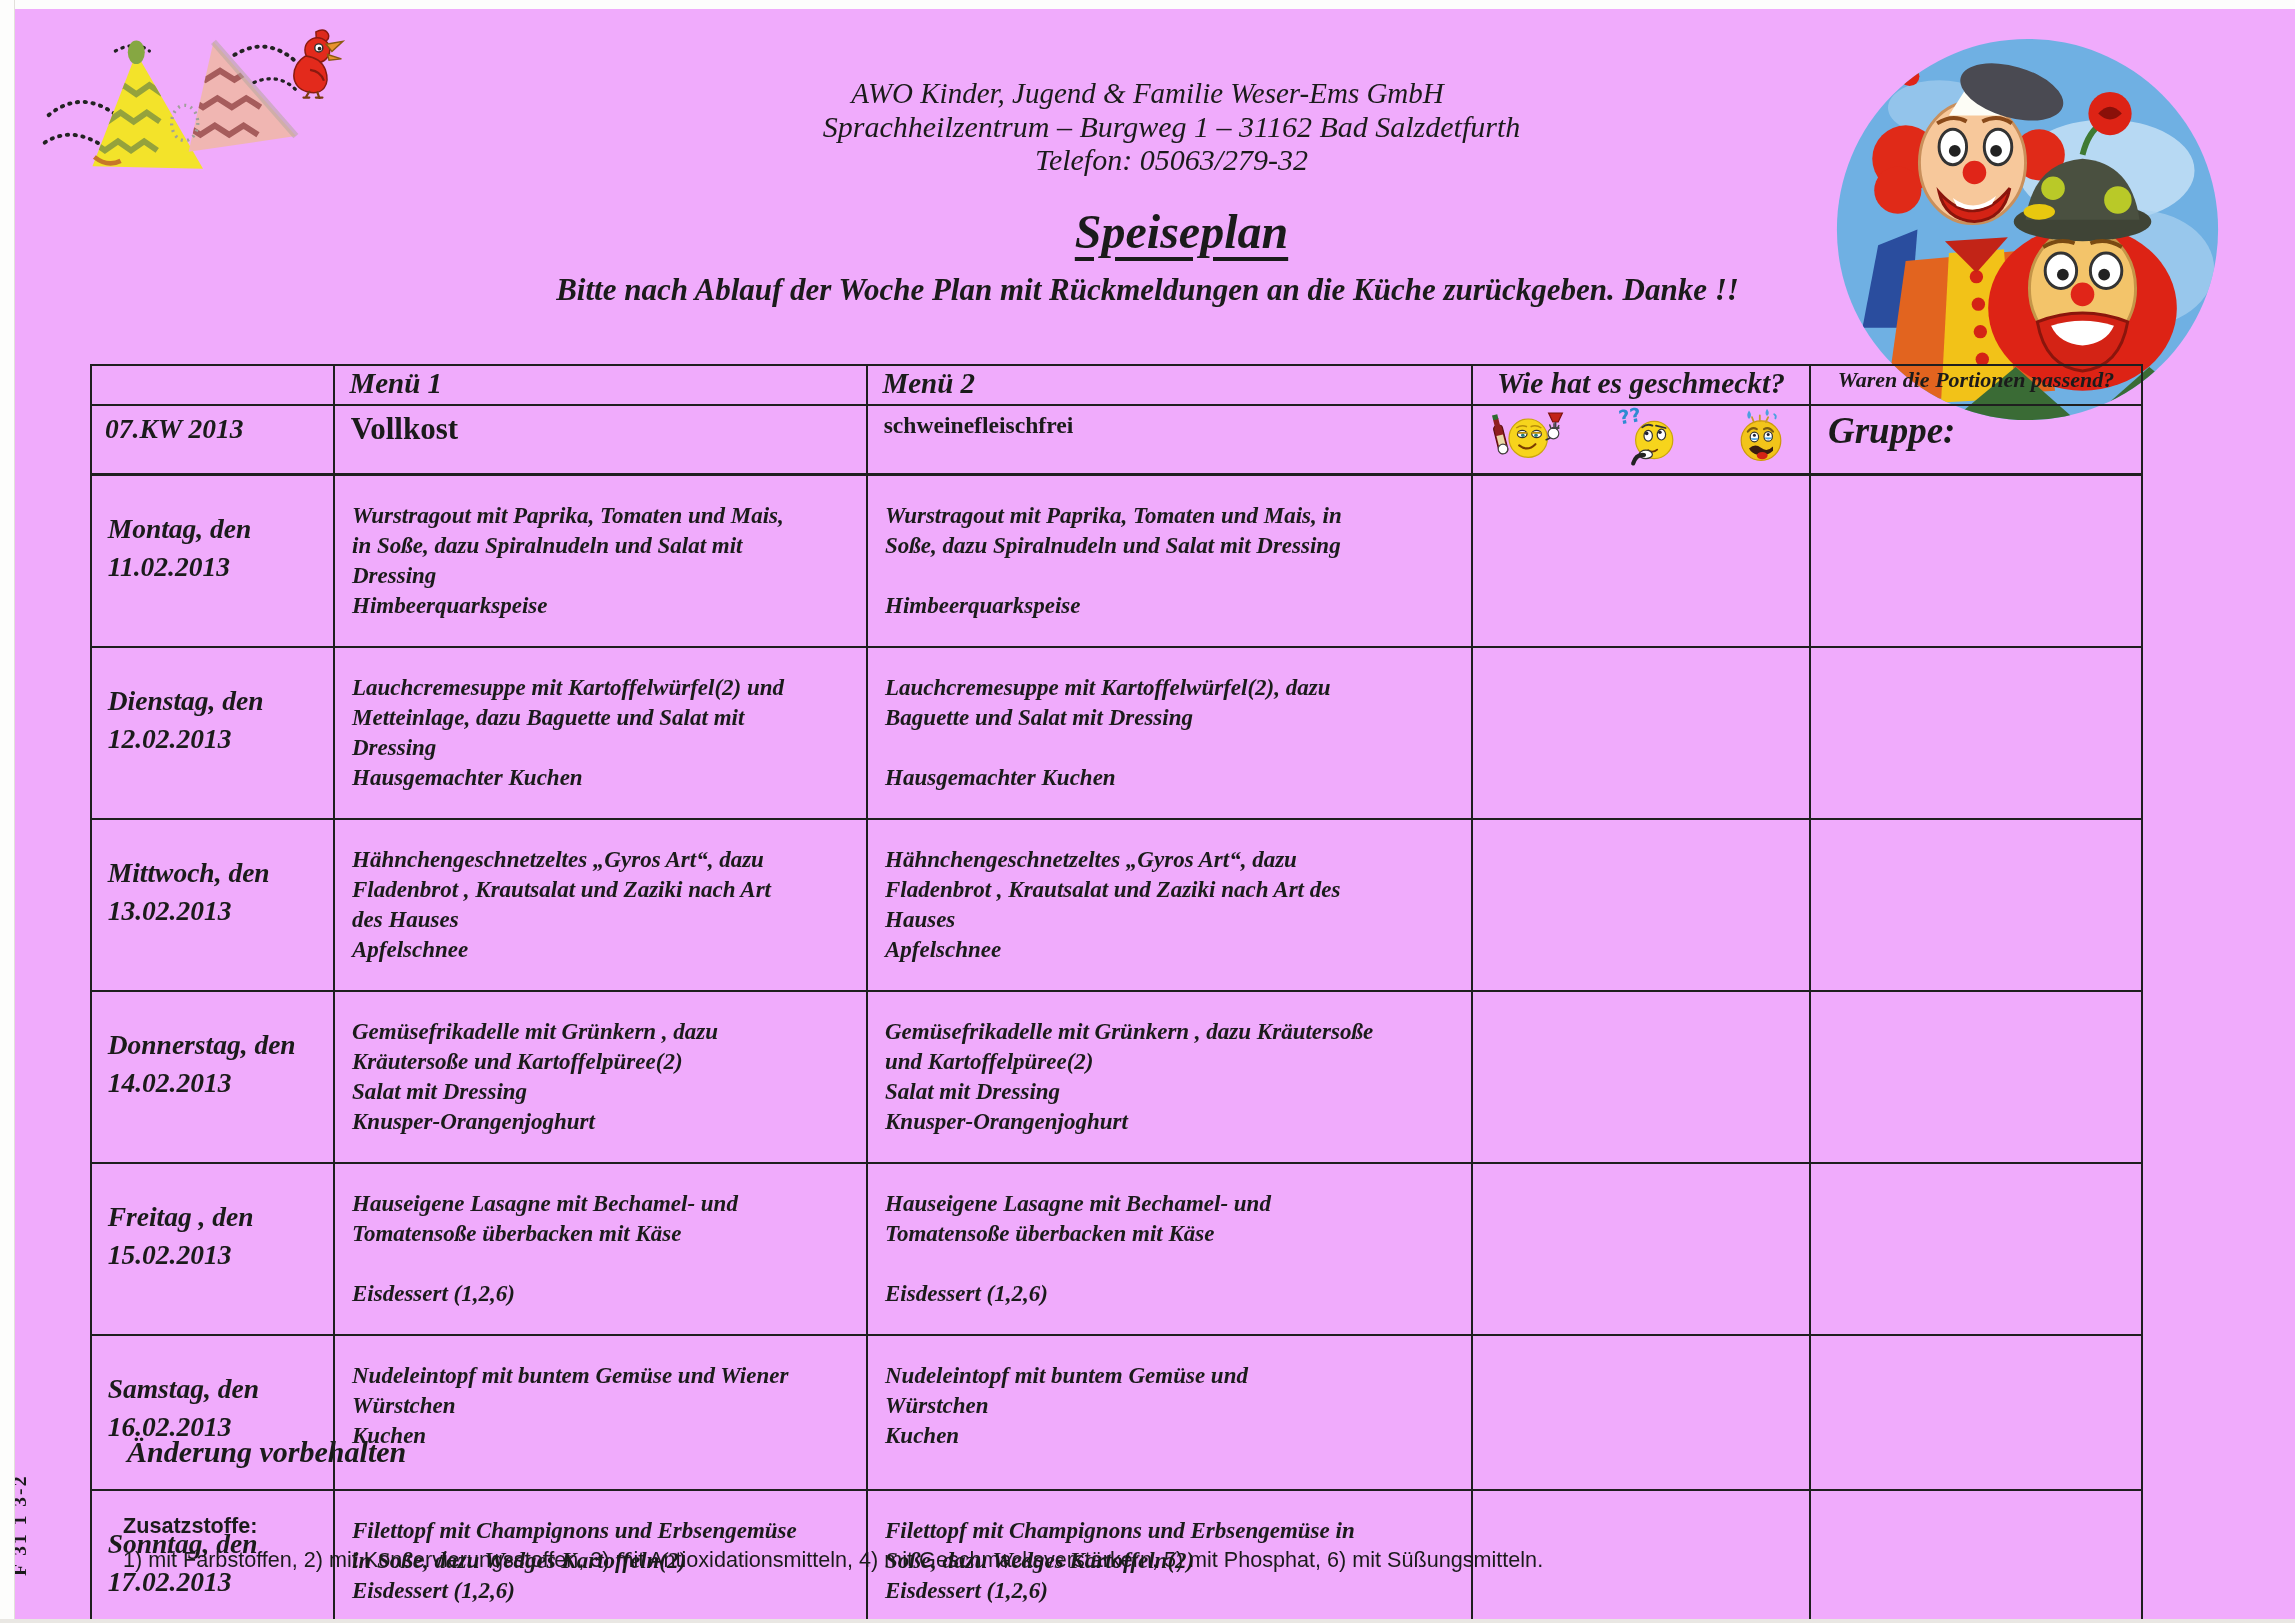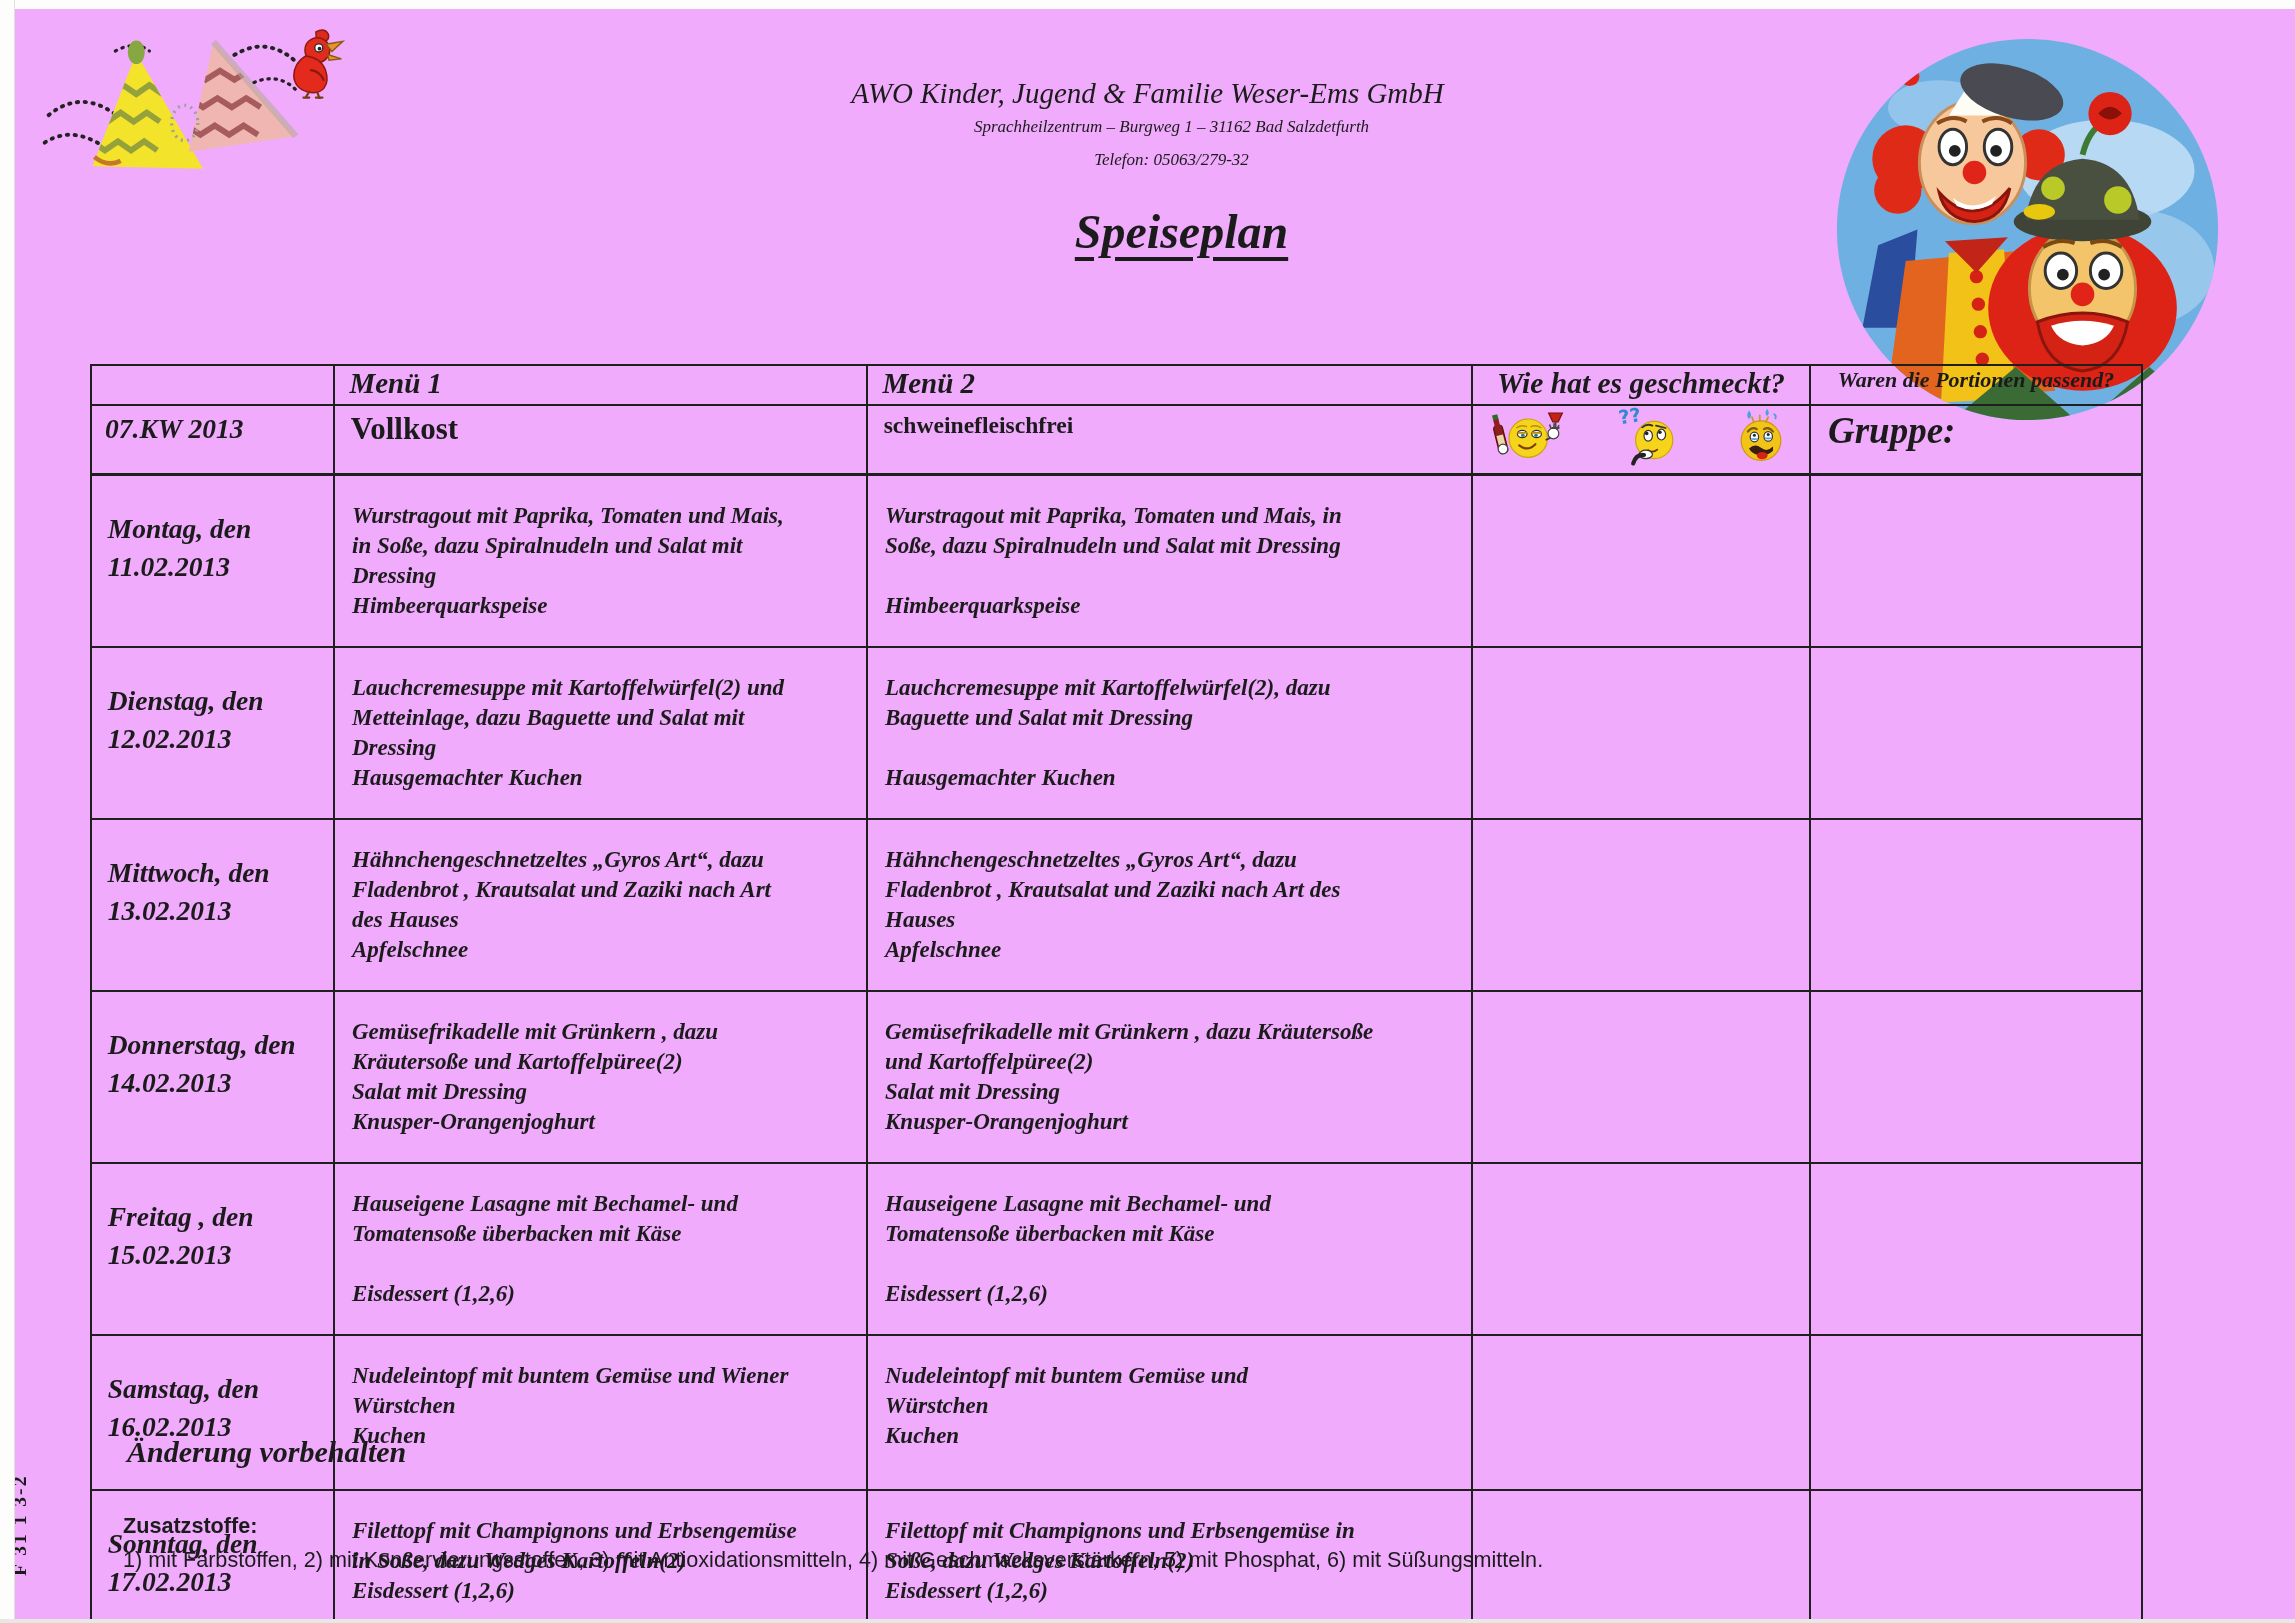--- a/index.html
+++ b/index.html
@@ -9,21 +9,21 @@
   .edge-left{position:absolute;left:0;top:0;bottom:0;width:14.4px;background:#fdfdfc;border-right:1.3px solid #e2e0da;z-index:5;}
   .edge-bottom{position:absolute;left:0;right:0;bottom:0;height:3.9px;background:#e9e7e3;z-index:5;}
 
   .deco{position:absolute;z-index:1;}
   .hats{left:38px;top:17px;width:262px;height:157px;}
   .bird{left:275px;top:26px;width:73px;height:73px;}
   .clowns{left:1831px;top:33px;width:393px;height:393px;}
 
   .org{position:absolute;left:0;top:76px;width:100%;text-align:center;font-style:italic;z-index:2;}
   .org-line1{font-size:29px;line-height:34px;}
-  .org-line2,.org-line3{font-size:17px;line-height:33px;margin-left:48px;}
+  .org-line2,.org-line3{font-size:30px;line-height:33px;margin-left:48px;}
 
   .title{position:absolute;left:0;top:204px;width:100%;text-align:center;z-index:2;
          font-size:48px;font-weight:700;font-style:italic;
          text-decoration:underline;text-decoration-thickness:3.9px;text-underline-offset:9.2px;margin-left:34px;}
   .subtitle{position:absolute;left:0;top:272px;width:100%;text-align:center;z-index:2;
             font-size:31px;font-weight:700;font-style:italic;}
 
   table.plan{position:absolute;left:90px;top:364px;width:2052px;z-index:2;
              border-collapse:collapse;table-layout:fixed;}
   table.plan td{border:2px solid #1f1f1f;border-top-width:2.6px;border-bottom-width:2.6px;
@@ -180,20 +180,21 @@
     </g>
   </svg>
 
   <div class="org">
     <div class="org-line1">AWO Kinder, Jugend &amp; Familie Weser-Ems GmbH</div>
     <div class="org-line2">Sprachheilzentrum – Burgweg 1 –  31162 Bad Salzdetfurth</div>
     <div class="org-line3">Telefon: 05063/279-32</div>
   </div>
 
   <div class="title">Speiseplan</div>
+  <div class="subtitle">Bitte nach Ablauf der Woche Plan mit Rückmeldungen an die Küche zurückgeben. Danke !!</div>
 
   <table class="plan">
     <colgroup>
       <col class="c-day">
         <col class="c-m1">
         <col class="c-m2">
         <col class="c-taste">
         <col class="c-port">
     </colgroup>
     <tbody>

